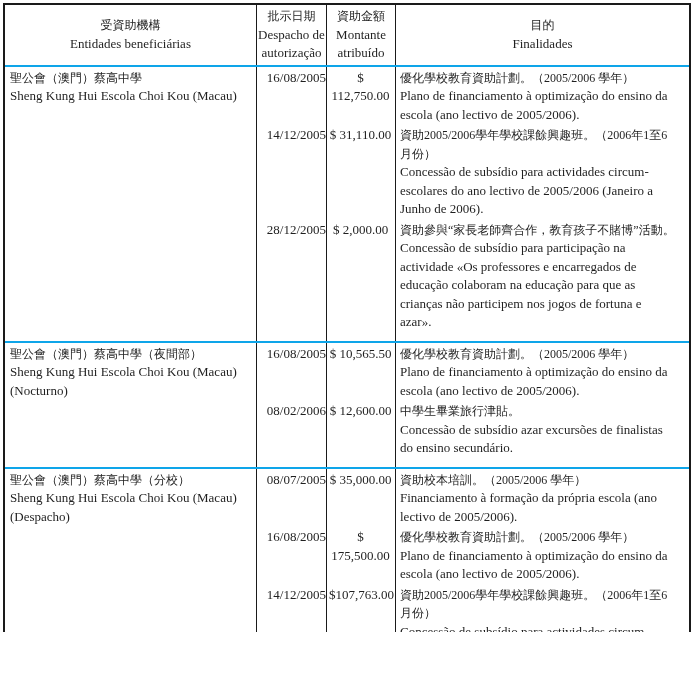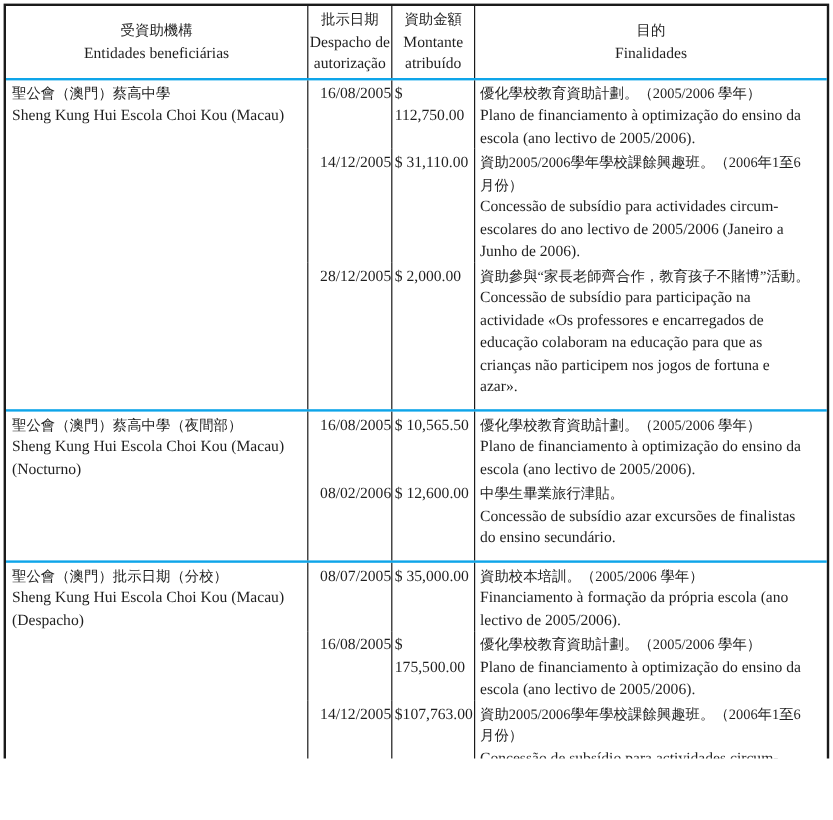--- a/index.html
+++ b/index.html
@@ -33,21 +33,21 @@
     display: flex;
     flex-direction: column;
     justify-content: center;
     text-align: center;
     min-height: 58px;
     padding: 2px 1px;
   }
   
   .c1 { grid-column: 1; padding: 2px 4px 0 5px; }
   .c2 { grid-column: 2; text-align: right; padding-top: 2px; }
-  .c3 { grid-column: 3; text-align: left; padding: 2px 3px 0 2px; }
+  .c3 { grid-column: 3; text-align: center; padding: 2px 3px 0 2px; }
   .c4 { grid-column: 4; padding: 2px 14px 0 4px; }
   .gl { padding-bottom: 9px; }  
   .zh { font-size: 12px; }
   .pt { font-size: 13px; }
 </style>
 </head>
 <body>
 
 <div class="page">
   <div class="table">
@@ -113,21 +113,21 @@
       <div class="cell c2 bl pt" style="grid-row:2">08/02/2006</div>
       <div class="cell c3 bl pt" style="grid-row:2">$ 12,600.00</div>
       <div class="cell c4 bl gl" style="grid-row:2">
         <div class="zh">中學生畢業旅行津貼。</div>
         <div class="pt">Concessão de subsídio azar excursões de finalistas do ensino secundário.</div>
       </div>
     </div>
 
     <div class="trow">
       <div class="cell c1" style="grid-row:1 / span 3">
-        <div class="zh">聖公會（澳門）批示日期（分校）</div>
+        <div class="zh">聖公會（澳門）蔡高中學（分校）</div>
         <div class="pt">Sheng Kung Hui Escola Choi Kou (Macau)</div>
         <div class="pt">(Despacho)</div>
       </div>
       <div class="cell c2 bl pt" style="grid-row:1">08/07/2005</div>
       <div class="cell c3 bl pt" style="grid-row:1">$ 35,000.00</div>
       <div class="cell c4 bl" style="grid-row:1">
         <div class="zh">資助校本培訓。（2005/2006 學年）</div>
         <div class="pt">Financiamento à formação da própria escola (ano lectivo de 2005/2006).</div>
       </div>
       <div class="cell c2 bl pt" style="grid-row:2">16/08/2005</div>

